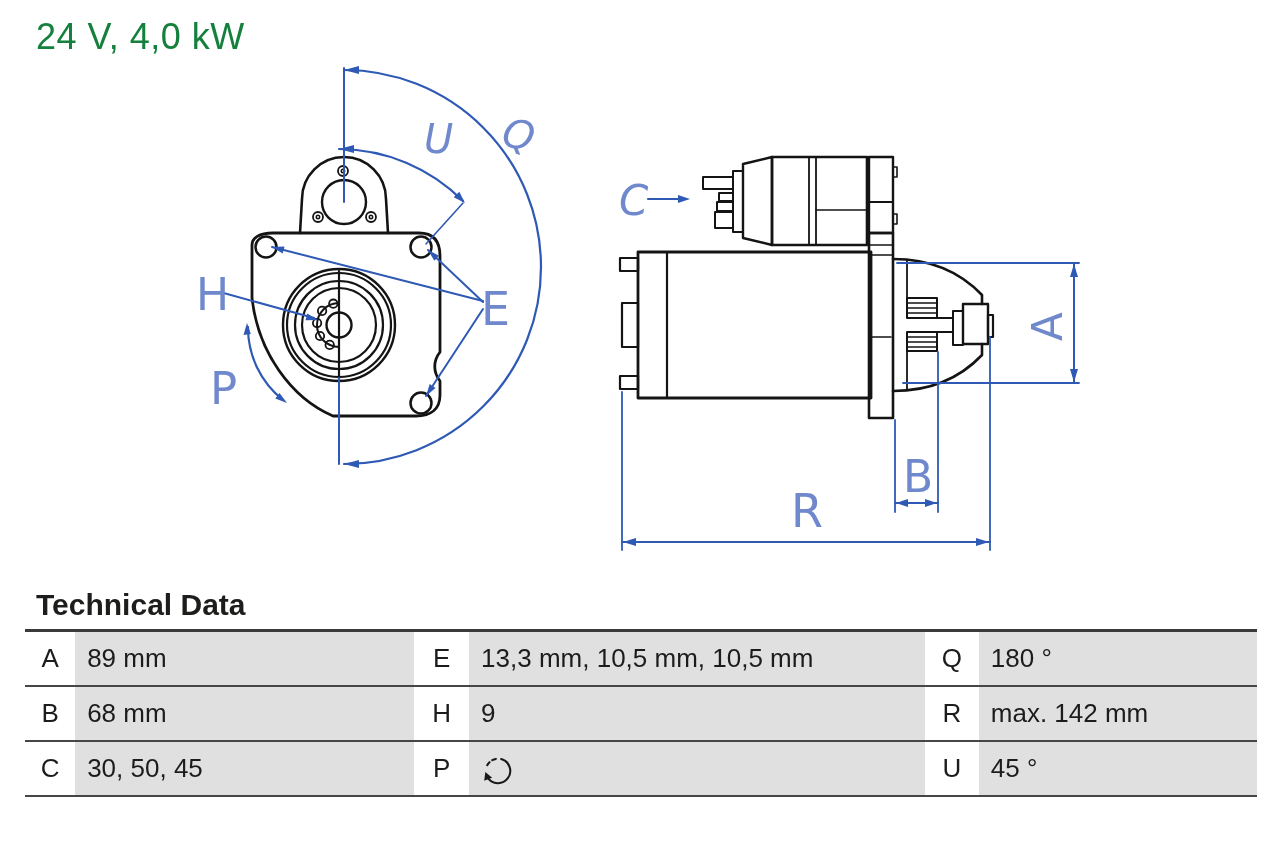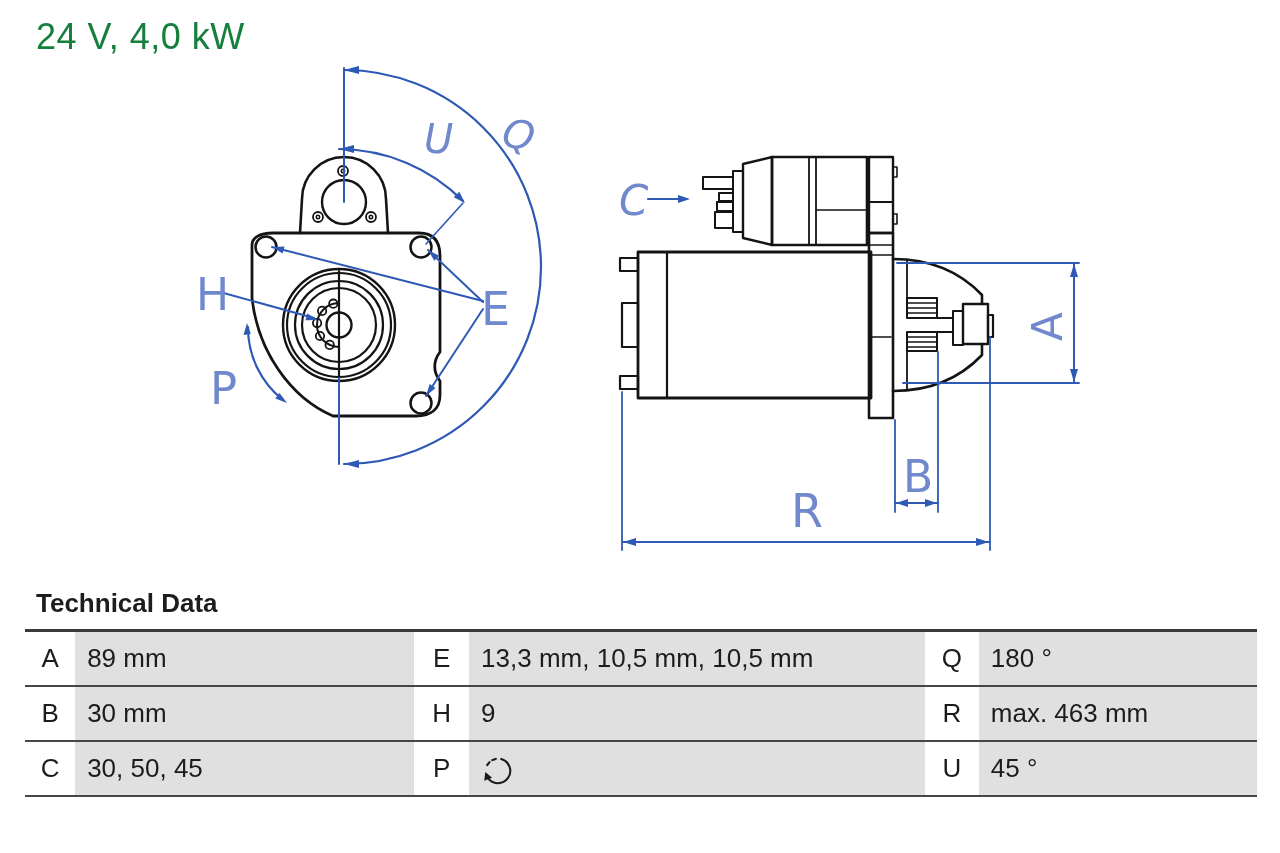--- a/index.html
+++ b/index.html
@@ -1,20 +1,20 @@
 <!DOCTYPE html>
 <html><head>
 <meta charset="utf-8">
 <style>
   html,body{margin:0;padding:0;background:#ffffff;width:1280px;height:853px;overflow:hidden;
             font-family:"Liberation Sans",sans-serif;}
   #stage{position:relative;width:1280px;height:853px;background:#fff;}
   #title{position:absolute;left:36px;top:16px;font-size:36px;color:#15803d;letter-spacing:.5px;}
   #drawing{position:absolute;left:0;top:0;}
-  #tech-heading{position:absolute;left:36px;top:588px;font-size:26px;font-weight:bold;color:#1d1d1b;}
+  #tech-heading{position:absolute;left:36px;top:588px;font-size:30px;font-weight:bold;color:#1d1d1b;}
   #data-table{position:absolute;left:25px;top:629px;width:1232px;border-top:3px solid #3a3a3a;}
   .trow{display:flex;height:53px;border-bottom:2px solid #464646;align-items:stretch;}
   .tl{display:flex;align-items:center;justify-content:center;font-size:26px;color:#1c1c1c;background:#fff;}
   .tv{display:flex;align-items:center;font-size:26px;color:#1c1c1c;background:#e0e0e0;padding-left:12px;box-sizing:border-box;}
   .w-l1{width:52px}.w-v1{width:351px}
   .w-l2{width:57px}.w-v2{width:472px}
   .w-l3{width:56px}.w-v3{width:288px}
   .cad{font-family:"DejaVu Sans",sans-serif;}
   .rot-icon{margin-top:4px;}
 </style>
@@ -178,25 +178,25 @@
     <div class="trow">
       <div class="tl w-l1">A</div>
       <div class="tv w-v1">89 mm</div>
       <div class="tl w-l2">E</div>
       <div class="tv w-v2">13,3 mm, 10,5 mm, 10,5 mm</div>
       <div class="tl w-l3">Q</div>
       <div class="tv w-v3">180 °</div>
     </div>
     <div class="trow">
       <div class="tl w-l1">B</div>
-      <div class="tv w-v1">30 mm</div>
+      <div class="tv w-v1">68 mm</div>
       <div class="tl w-l2">H</div>
       <div class="tv w-v2">9</div>
       <div class="tl w-l3">R</div>
-      <div class="tv w-v3">max. 463 mm</div>
+      <div class="tv w-v3">max. 142 mm</div>
     </div>
     <div class="trow">
       <div class="tl w-l1">C</div>
       <div class="tv w-v1">30, 50, 45</div>
       <div class="tl w-l2">P</div>
       <div class="tv w-v2">
         <svg class="rot-icon" width="34" height="34" viewBox="0 0 36 36">
           <path d="M21.4,5.4 A13,13 0 1 1 6.98,24.9" stroke="#1a1a1a" stroke-width="2.2" fill="none" stroke-linecap="round"></path>
           <path d="M15.7,5.2 A13,13 0 0 0 5.8,13.6" stroke="#1a1a1a" stroke-width="2.2" fill="none" stroke-dasharray="4,3.5" stroke-linecap="round"></path>
           <polygon points="3.4,28.4 4.6,19.0 11.8,25.2" fill="#1a1a1a"></polygon>

